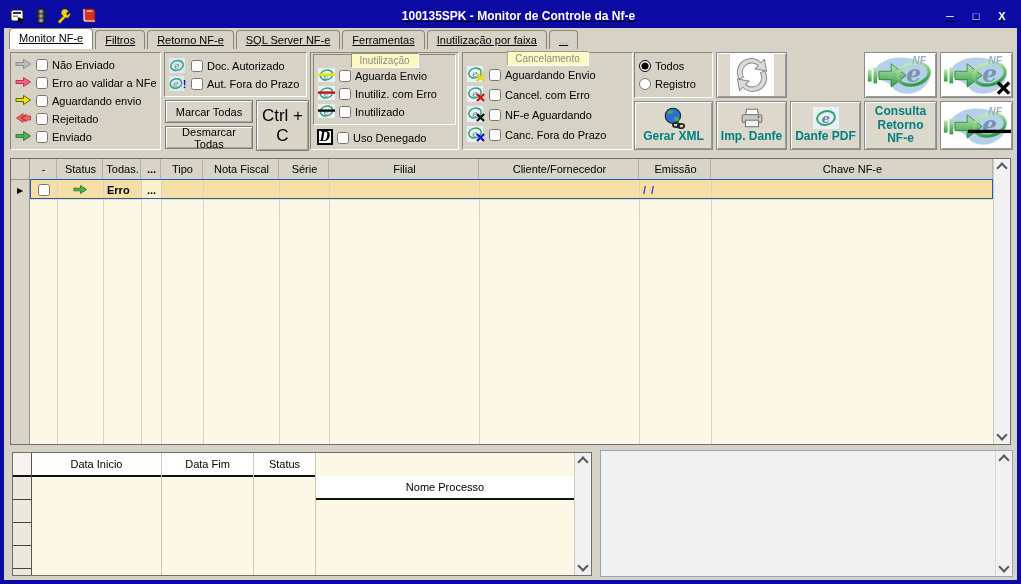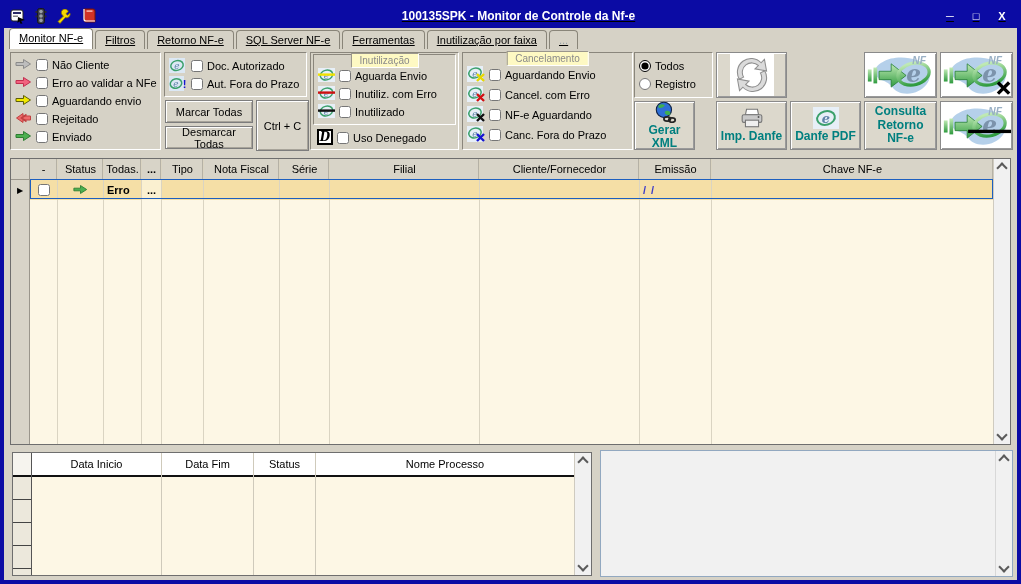--- a/index.html
+++ b/index.html
@@ -139,21 +139,21 @@
   </div>
 
   <div class="client">
 
     <div class="panel sunken" style="left:6px;top:3px;width:151px;height:98px;padding-top:3px;">
       <div class="frow">
         <span><svg width="17" height="12" viewBox="0 0 17 12">
               <path d="M1 4.5 h7.5 V1.5 L15.5 6 L8.5 10.5 V7.5 H1 z" fill="#BDBDBD" stroke="#8a8a8a"></path>
             </svg></span>
         <input type="checkbox" class="cb" style="">
-        <span>Não Cliente</span>
+        <span>Não Enviado</span>
       </div>
       <div class="frow">
         <span><svg width="17" height="12" viewBox="0 0 17 12">
               <path d="M1 4.5 h7.5 V1.5 L15.5 6 L8.5 10.5 V7.5 H1 z" fill="#F2637E" stroke="#c23050"></path>
             </svg></span>
         <input type="checkbox" class="cb" style="">
         <span>Erro ao validar a NFe</span>
       </div>
       <div class="frow">
         <span><svg width="17" height="12" viewBox="0 0 17 12">
@@ -196,21 +196,21 @@
                 <ellipse cx="7" cy="7.5" rx="5.8" ry="4.6" fill="none" stroke="#3BA06B" stroke-width="1.5" transform="rotate(-15 7 7.5)"></ellipse>
                 <text x="7" y="11" font-size="9" font-style="italic" font-family="DejaVu Serif,serif" fill="#5E82A8" text-anchor="middle">e</text>
                 <text x="15.5" y="12" font-size="11" font-weight="bold" fill="#1515CF" text-anchor="middle">!</text>
               </svg></span>
           <input type="checkbox" class="cb" style="">
           <span>Aut. Fora do Prazo</span>
         </div>
       </div>
       <button class="btn" style="position:absolute;left:1px;top:48px;width:88px;height:23px;">Marcar Todas</button>
       <button class="btn" style="position:absolute;left:1px;top:74px;width:88px;height:23px;">Desmarcar Todas</button>
-      <div class="btn" style="position:absolute;left:92px;top:48px;width:51px;height:49px;font-size:11px;text-align:center;">Ctrl + C</div>
+      <div class="btn" style="position:absolute;left:92px;top:48px;width:51px;height:49px;font-size:17px;text-align:center;">Ctrl + C</div>
     </div>
 
     <div class="panel sunken" style="left:306px;top:3px;width:149px;height:98px;">
       <div class="sunken" style="position:absolute;left:2px;top:1px;width:143px;height:71px;padding-top:12px;">
         <div class="legend">Inutilização</div>
         <div class="frow">
           <span><svg width="17" height="14" viewBox="0 0 17 14">
                 <rect width="17" height="14" fill="#E7EFF7"></rect>
                 <ellipse cx="8.5" cy="7" rx="6.3" ry="4.8" fill="none" stroke="#3BA06B" stroke-width="1.5" transform="rotate(-15 8.5 7)"></ellipse>
                 <text x="8.5" y="10.5" font-size="9" font-style="italic" font-family="DejaVu Serif,serif" fill="#5E82A8" text-anchor="middle">e</text>
@@ -346,21 +346,21 @@
             <rect x="8" y="14" width="4" height="17" fill="url(#g2)"></rect>
             <path d="M14 18 h13 v-8 l16 12.5 -16 12.5 v-8 H14 z" fill="url(#g2)" stroke="#1E7A2E" stroke-width="0.8"></path>
             <ellipse cx="51" cy="21" rx="17" ry="11.5" fill="none" stroke="url(#g2)" stroke-width="3.5" transform="rotate(-14 51 21)"></ellipse>
             <text x="51" y="30" font-size="25" font-style="italic" font-family="DejaVu Serif,serif" fill="#7C93AC" text-anchor="middle">e</text>
             <text x="57" y="10" font-size="11" font-weight="bold" font-style="italic" fill="#98AFC4" text-anchor="middle">NF</text>
             <path d="M60 30 L72 42 M72 30 L60 42" stroke="#000" stroke-width="3.6"></path>
           </svg>
         </span>
     </button>
 
-    <button class="abtn" style="left:630px;top:52px;width:61px;height:49px;">
+    <button class="abtn" style="left:630px;top:52px;width:79px;height:49px;">
       <span class="ic">
           <svg width="24" height="22" viewBox="0 0 22 20">
             <circle cx="10" cy="8" r="7" fill="#2E6FD6" stroke="#112244"></circle>
             <path d="M5 4 q3 -2.4 6 0 q-2 3 -6 2 z" fill="#3FAF4F"></path>
             <path d="M11.5 9 q4.5 -1 4.5 3 q-3.4 2 -5.4 -1 z" fill="#3FAF4F"></path>
             <ellipse cx="13" cy="16.4" rx="3" ry="2" fill="none" stroke="#222" stroke-width="1.6"></ellipse>
             <ellipse cx="17.4" cy="17.4" rx="3" ry="2" fill="none" stroke="#222" stroke-width="1.6"></ellipse>
           </svg>
         </span>
       <span>Gerar XML</span>
@@ -495,21 +495,21 @@
           <div class="f"></div>
         </div>
         <div class="p-col" style="width:92px;flex:0 0 auto;">
           <div class="h">Data Fim</div>
           <div class="f"></div>
         </div>
         <div class="p-col" style="width:62px;flex:0 0 auto;">
           <div class="h">Status</div>
           <div class="f"></div>
         </div>
-        <div class="p-col" style="flex:1;border-right:none;">
+        <div class="p-col" style="flex:1;border-right:none;margin-top:23px;">
           <div class="h">Nome Processo</div>
           <div class="f"></div>
         </div>
       </div>
       <div class="vscroll">
         <span class="chev up"></span>
         <span class="chev down"></span>
       </div>
     </div>
 

